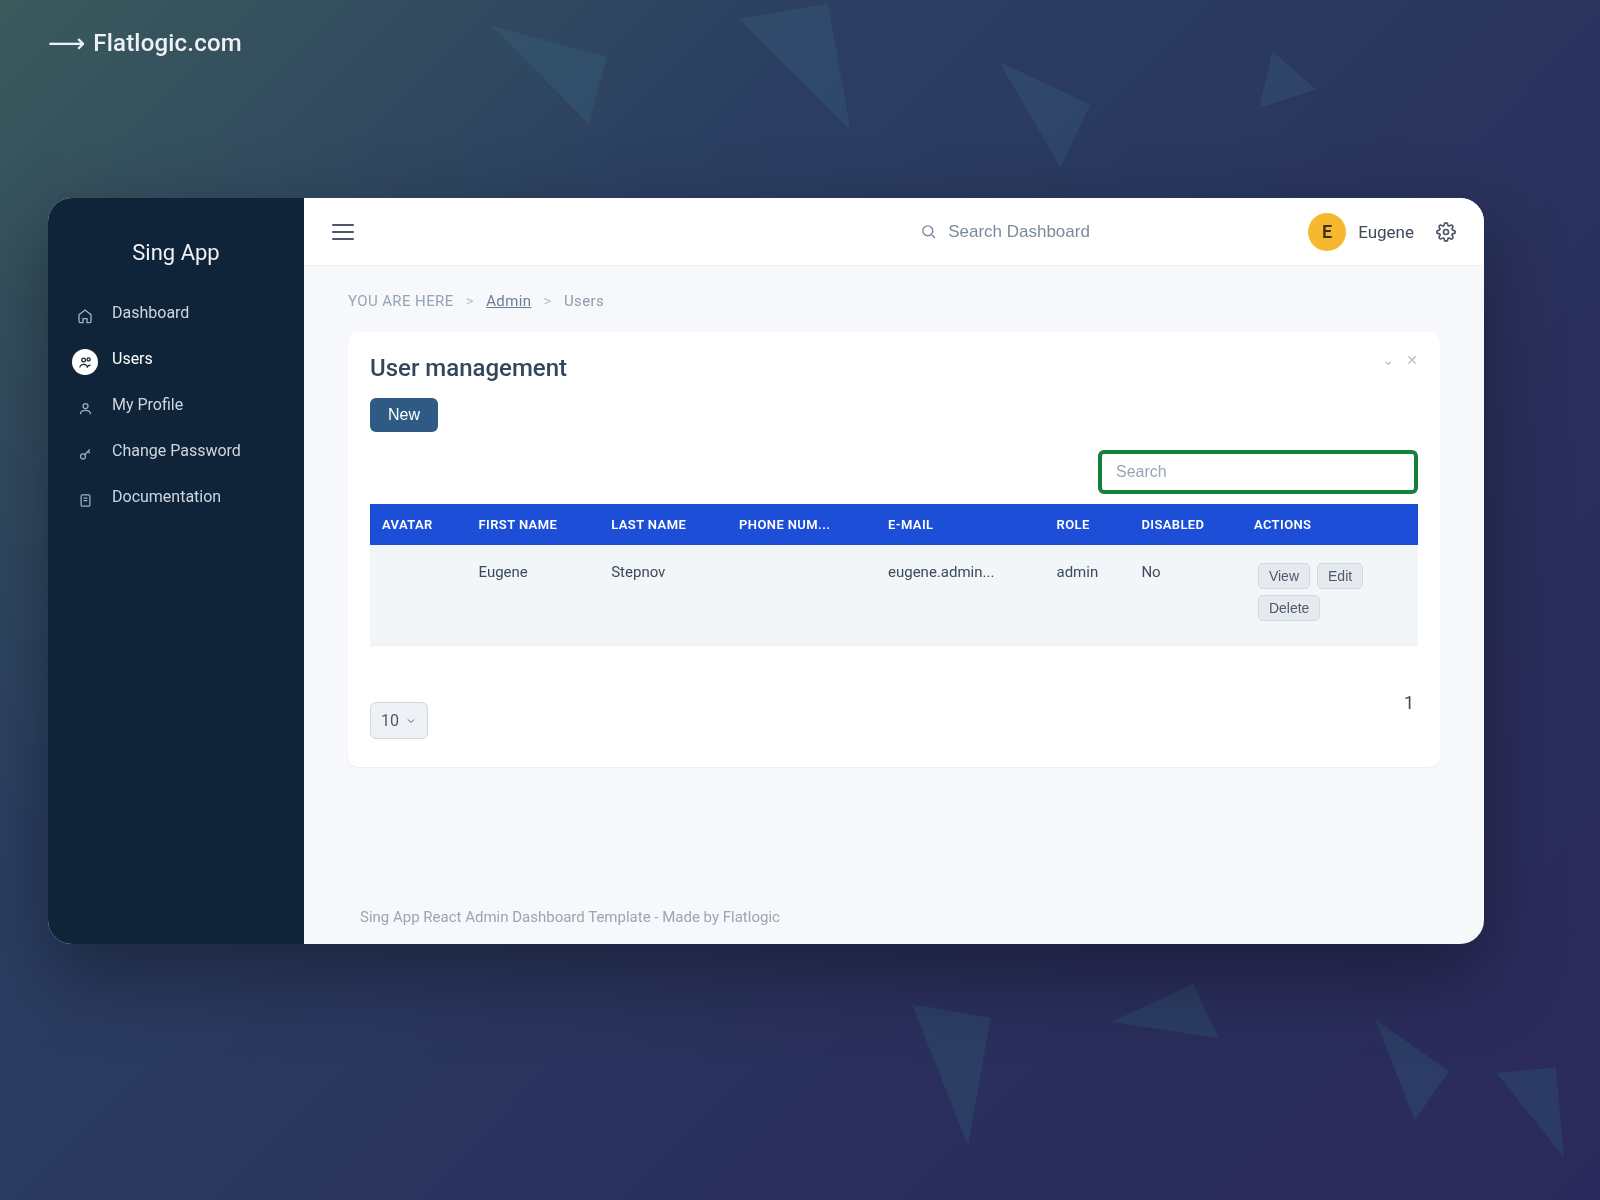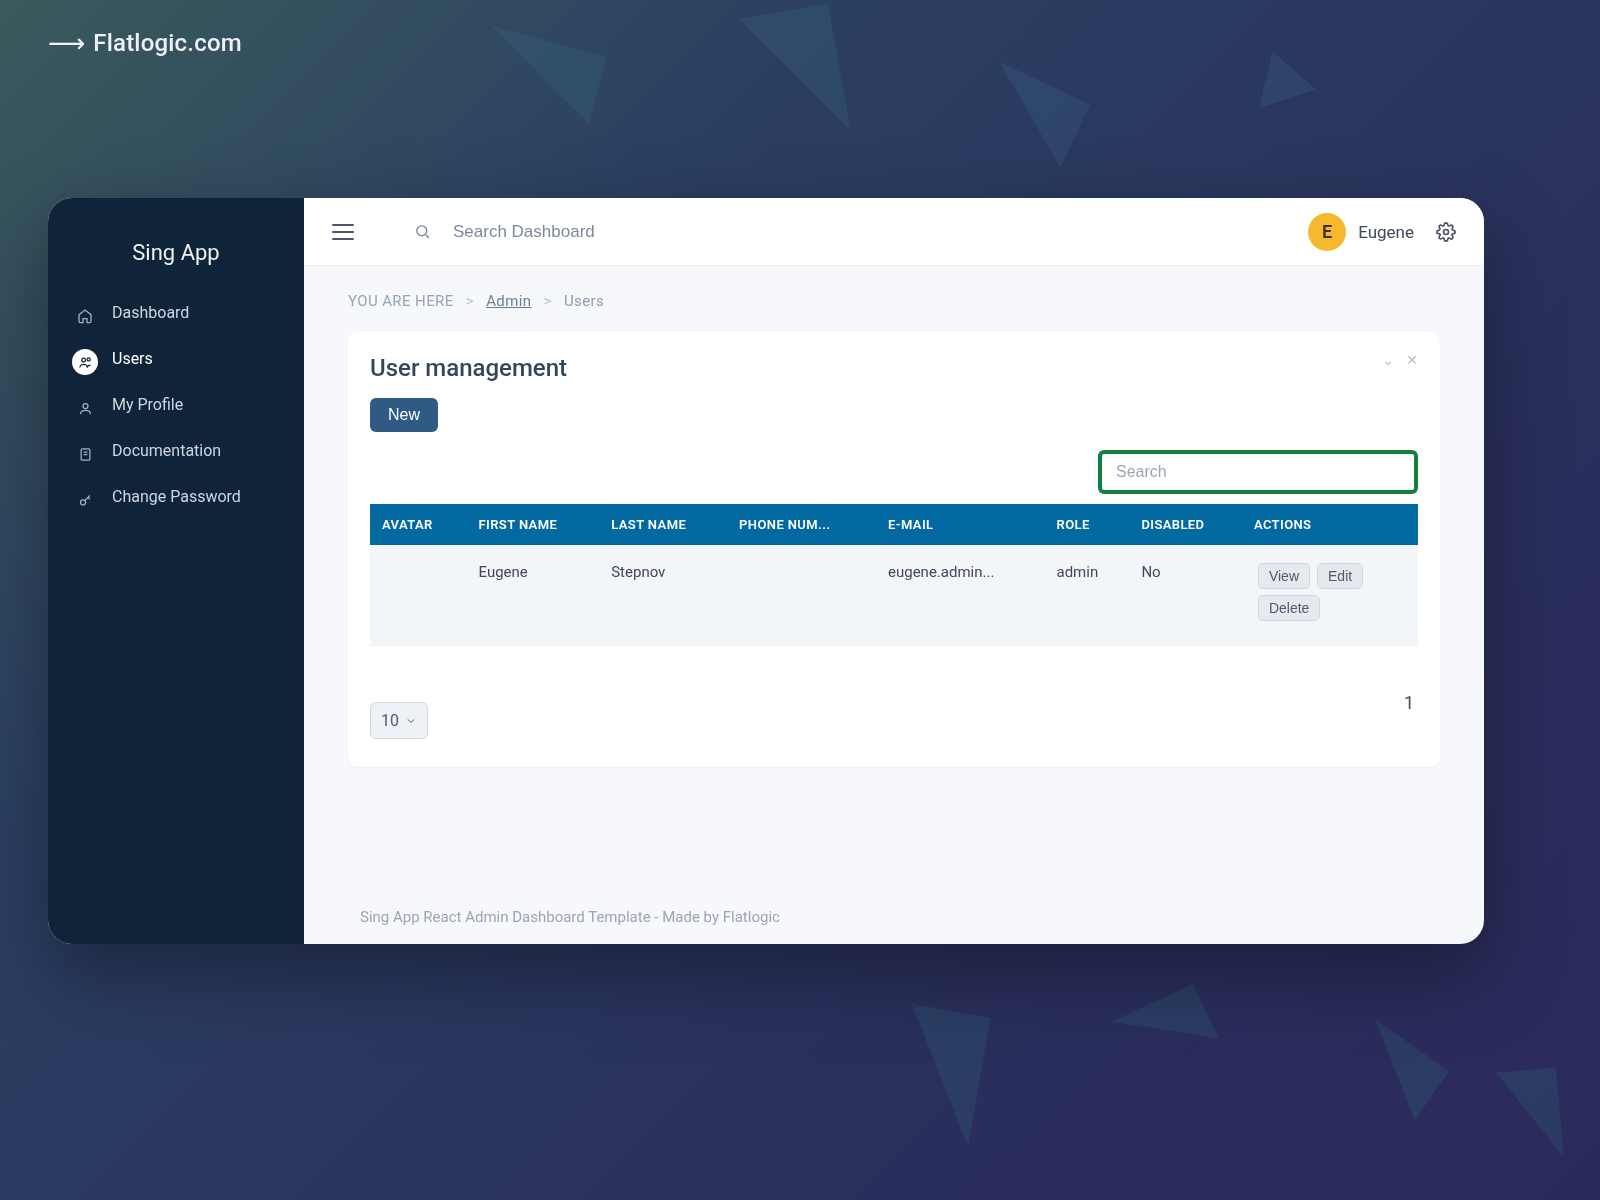--- a/index.html
+++ b/index.html
@@ -56,21 +56,21 @@
   .side-item.active { color:#ffffff; }
 
   
   .main { flex:1; display:flex; flex-direction:column; min-width:0; }
   .topbar {
     height:68px; background:#ffffff; display:flex; align-items:center; padding:0 28px;
     border-bottom:1px solid #eef0f4;
   }
   .hamburger { width:22px; height:16px; display:flex; flex-direction:column; justify-content:space-between; cursor:pointer; margin-right:60px;}
   .hamburger span { display:block; height:2px; background:#4a5568; border-radius:1px;}
-  .search-wrap { display:flex; align-items:center; gap:22px; flex:1; color:#7b8a9b; }
+  .search-wrap { display:flex; align-items:center; gap:11px; flex:1; color:#7b8a9b;justify-content:flex-end; }
   .search-wrap input {
     border:none; outline:none; font-size:17px; color:#3c4a5b; width:360px; background:transparent;
   }
   .search-wrap input::placeholder { color:#7b8a9b; }
   .user-block { display:flex; align-items:center; gap:12px; }
   .avatar-circle {
     width:38px; height:38px; border-radius:50%; background:#f5b82e; color:#3d3018;
     display:flex; align-items:center; justify-content:center; font-weight:600; font-size:18px;
   }
   .user-name { color:#3c4a5b; font-size:17px; margin-right:10px;}
@@ -96,21 +96,21 @@
   }
   .table-search { display:flex; justify-content:flex-end; margin-bottom:10px;}
   .table-search input {
     width:320px; padding:9px 14px; border:4px solid #15803d; border-radius:6px; font-size:16px;
     color:#3c4a5b; outline:none;
   }
   .table-search input::placeholder { color:#9aa6b4; }
 
   table.data { width:100%; border-collapse:collapse; font-size:15px;}
   table.data thead th {
-    background:#0369a1; color:#fff; text-align:left; padding:13px 12px; font-weight:600;
+    background:#1d4ed8; color:#fff; text-align:left; padding:13px 12px; font-weight:600;
     font-size:13px; letter-spacing:0.4px;
   }
   table.data thead th:first-child { border-top-left-radius:0;}
   table.data tbody td { padding:18px 12px; color:#3c4a5b; border-bottom:1px solid #eef0f4; vertical-align:top;}
   table.data tbody tr { background:#f3f6f9; }
   .cell-trunc { max-width:120px; overflow:hidden; text-overflow:ellipsis; white-space:nowrap; display:block;}
   .action-btn {
     background:#e6eaef; color:#4d5b6b; border:1px solid #cfd7e0; border-radius:5px;
     padding:4px 10px; font-size:14px; cursor:pointer; margin:0 3px 6px 4px;
   }
@@ -181,35 +181,35 @@
             <circle cx="12" cy="8" r="4"></circle>
             <path d="M4 21c0-4 4-6 8-6s8 2 8 6"></path>
           </svg>
       </span>
       <span>My Profile</span>
     </div>
 
     <div class="side-item">
       <span class="icon-wrap">
         <svg width="15" height="15" viewBox="0 0 24 24" fill="none" stroke="currentColor" stroke-width="2">
+            <circle cx="8" cy="15" r="4"></circle>
+            <path d="M11 12l8-8m-3 3l3 3"></path>
+          </svg>
+      </span>
+      <span>Change Password</span>
+    </div>
+
+    <div class="side-item">
+      <span class="icon-wrap">
+        <svg width="15" height="15" viewBox="0 0 24 24" fill="none" stroke="currentColor" stroke-width="2">
             <rect x="5" y="3" width="14" height="18" rx="2"></rect>
             <path d="M9 8h6M9 12h6"></path>
           </svg>
       </span>
       <span>Documentation</span>
-    </div>
-
-    <div class="side-item">
-      <span class="icon-wrap">
-        <svg width="15" height="15" viewBox="0 0 24 24" fill="none" stroke="currentColor" stroke-width="2">
-            <circle cx="8" cy="15" r="4"></circle>
-            <path d="M11 12l8-8m-3 3l3 3"></path>
-          </svg>
-      </span>
-      <span>Change Password</span>
     </div>
   </aside>
 
   <div class="main">
 
     <div class="topbar">
       <div class="hamburger">
         <span></span>
           <span></span>
           <span></span>

